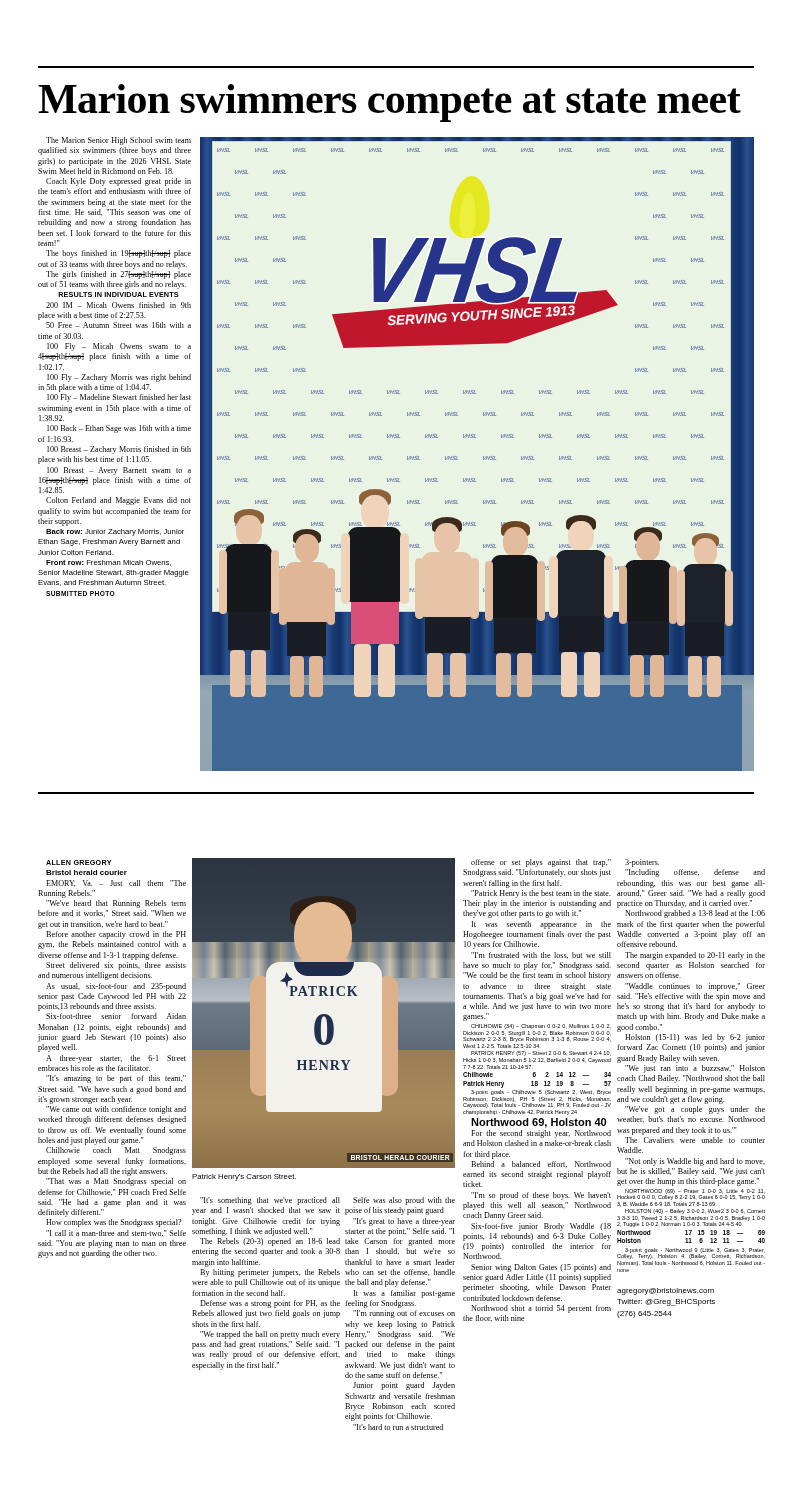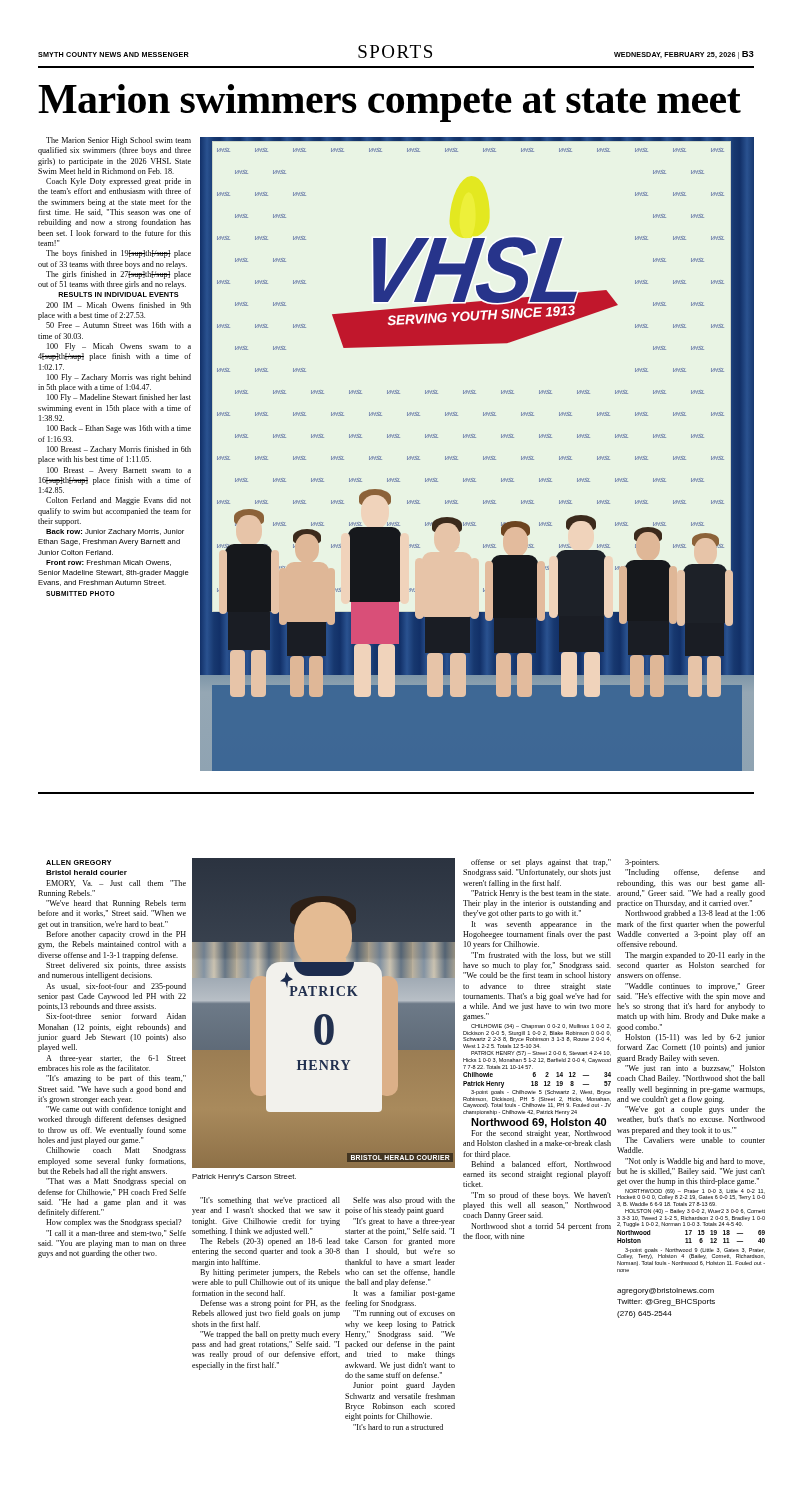--- a/index.html
+++ b/index.html
@@ -481,27 +481,20 @@
     font-family: "Liberation Sans", sans-serif;
     font-size: 7.8px;
     line-height: 10px;
   }
 </style>
 </head>
 <body>
 
 <div class="page">
 
-  <div class="masthead">
-    <div class="masthead-left">SMYTH COUNTY NEWS AND MESSENGER</div>
-    <div class="masthead-center">SPORTS</div>
-    <div class="masthead-right">
-      <span>WEDNESDAY, FEBRUARY 25, 2026</span><span class="sep">|</span><span class="pagenum">B3</span>
-    </div>
-  </div>
   <div class="rule-top"></div>
 
   <div class="headline1">Marion swimmers compete at state meet</div>
 
   <div class="story1col">
     <p>The Marion Senior High School swim team qualified six swimmers (three boys and three girls) to participate in the 2026 VHSL State Swim Meet held in Richmond on Feb. 18.</p>
     <p>Coach Kyle Doty expressed great pride in the team's effort and enthusiasm with three of the swimmers being at the state meet for the first time. He said, "This season was one of rebuilding and now a strong foundation has been set. I look forward to the future for this team!"</p>
     <p><span>The boys finished in 19</span><span class="strike">[sup]</span><span>th</span><span class="strike">[/sup]</span><span> place out of 33 teams with three boys and no relays.</span></p>
     <p><span>The girls finished in 27</span><span class="strike">[sup]</span><span>th</span><span class="strike">[/sup]</span><span> place out of 51 teams with three girls and no relays.</span></p>
 
@@ -908,20 +901,22 @@
         </tr>
       </tbody>
         </table>
     </div>
     <p class="agate" style="margin-top:0">3-point goals - Chilhowie 5 (Schwartz 2, West, Bryce Robinson, Dickison), PH 5 (Street 2, Hicks, Monahan, Caywood). Total fouls - Chilhowie 11, PH 9. Fouled out - JV championship - Chilhowie 42, Patrick Henry 24</p>
 
     <p class="sec-head">Northwood 69, Holston 40</p>
     <p>For the second straight year, Northwood and Holston clashed in a make-or-break clash for third place.</p>
     <p>Behind a balanced effort, Northwood earned its second straight regional playoff ticket.</p>
     <p>"I'm so proud of these boys. We haven't played this well all season," Northwood coach Danny Greer said.</p>
+    <p>Six-foot-five junior Brody Waddle (18 points, 14 rebounds) and 6-3 Duke Colley (19 points) controlled the interior for Northwood.</p>
+    <p>Senior wing Dalton Gates (15 points) and senior guard Adler Little (11 points) supplied perimeter shooting, while Dawson Prater contributed lockdown defense.</p>
     <p>Northwood shot a torrid 54 percent from the floor, with nine</p>
   </div>
 
   <div class="col" id="col4">
     <p>3-pointers.</p>
     <p>"Including offense, defense and rebounding, this was our best game all-around," Greer said. "We had a really good practice on Thursday, and it carried over."</p>
     <p>Northwood grabbed a 13-8 lead at the 1:06 mark of the first quarter when the powerful Waddle converted a 3-point play off an offensive rebound.</p>
     <p>The margin expanded to 20-11 early in the second quarter as Holston searched for answers on offense.</p>
     <p>"Waddle continues to improve," Greer said. "He's effective with the spin move and he's so strong that it's hard for anybody to match up with him. Brody and Duke make a good combo."</p>
     <p>Holston (15-11) was led by 6-2 junior forward Zac Cornett (10 points) and junior guard Brady Bailey with seven.</p>

